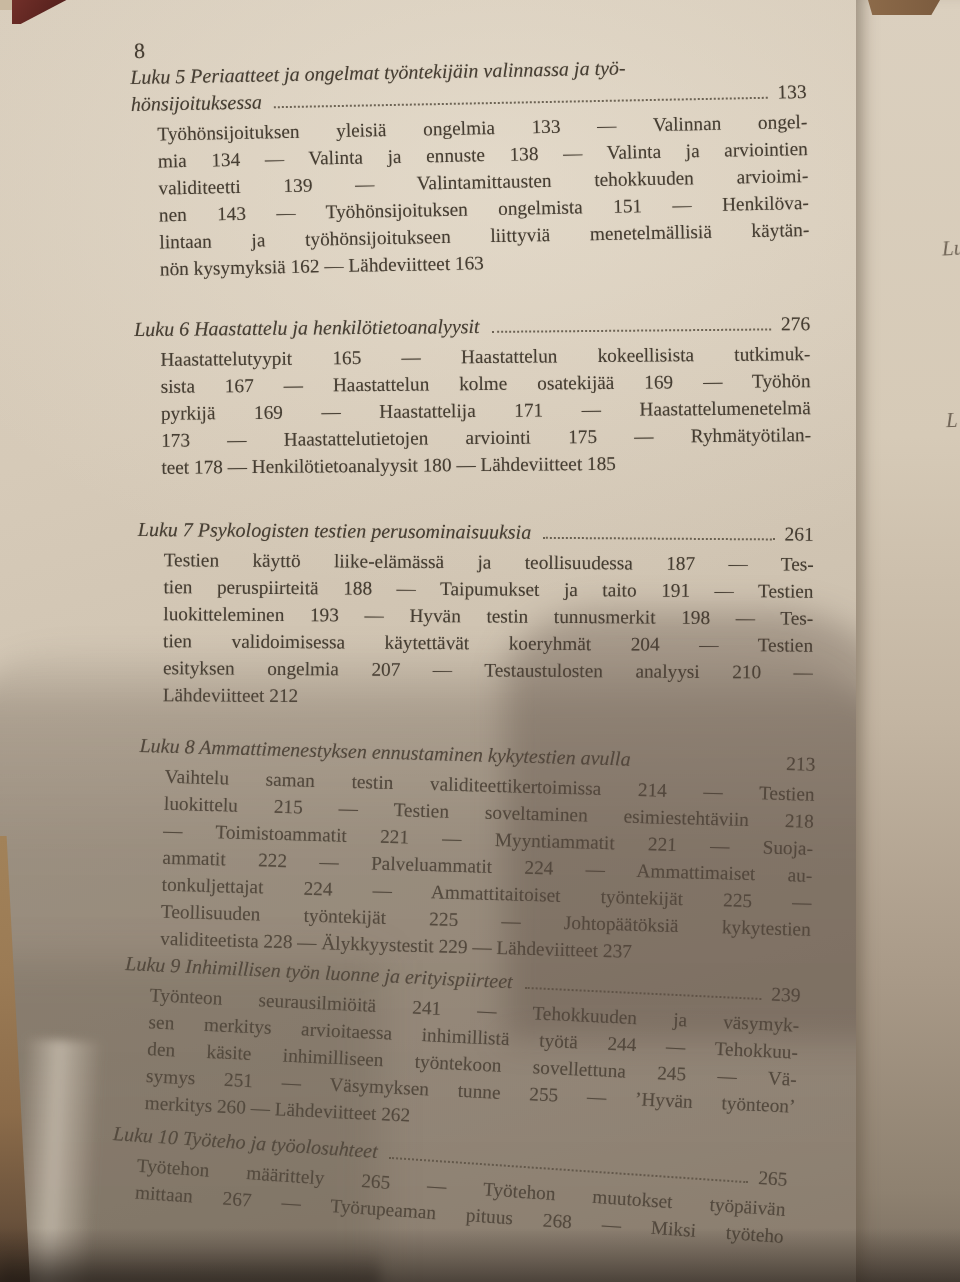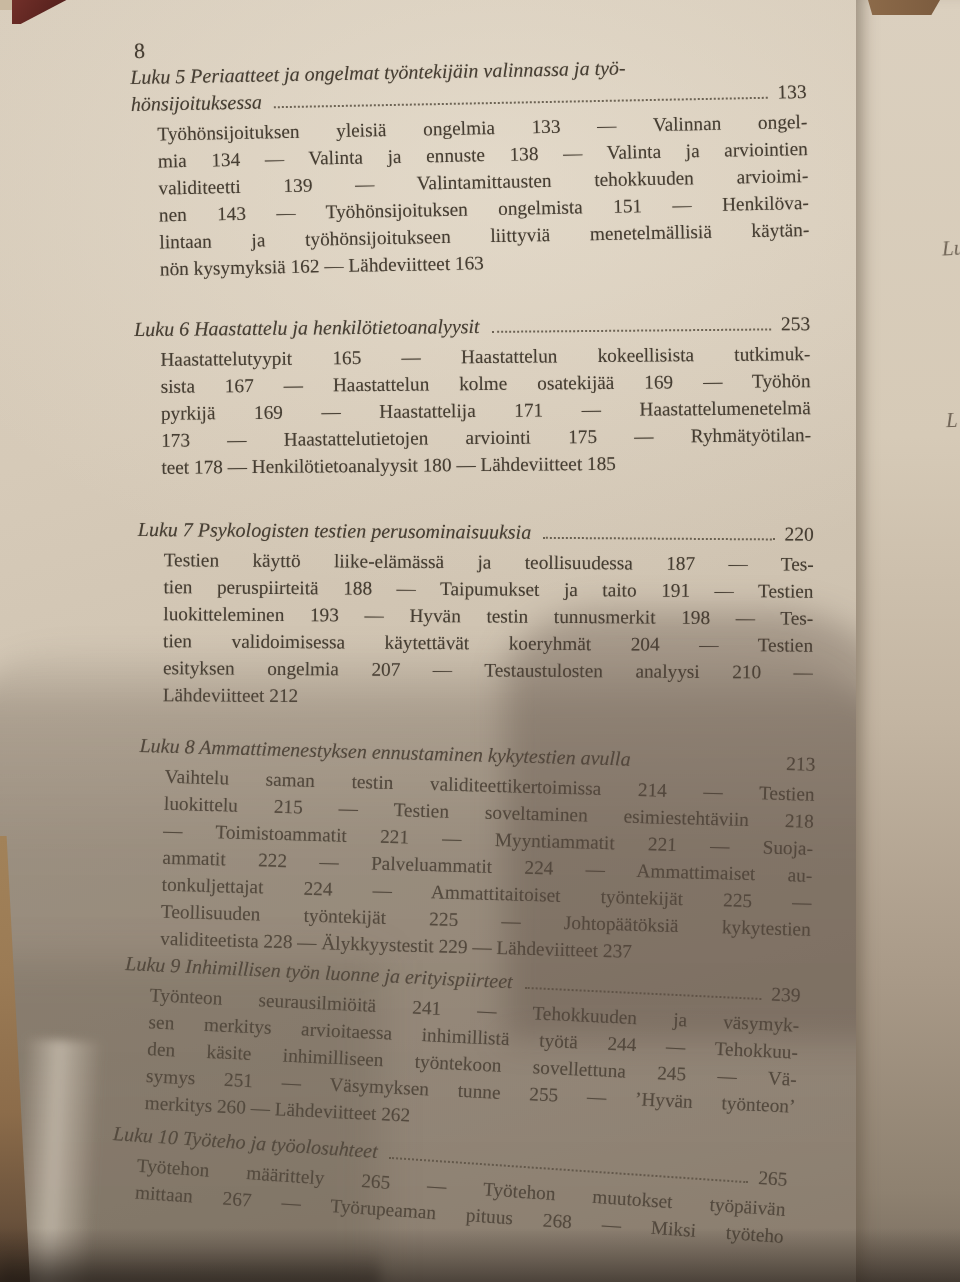--- a/index.html
+++ b/index.html
@@ -105,36 +105,36 @@
         <div class="b-line">nen 143 — Työhönsijoituksen ongelmista 151 — Henkilöva-</div>
         <div class="b-line">lintaan ja työhönsijoitukseen liittyviä menetelmällisiä käytän-</div>
         <div class="b-line last">nön kysymyksiä 162 — Lähdeviitteet 163</div>
       </div>
     </section>
 
     <section class="toc-section s6">
       <div class="h-row">
         <span class="h-title">Luku 6 Haastattelu ja henkilötietoanalyysit</span>
         <span class="leader"></span>
-        <span class="pnum">253</span>
+        <span class="pnum">276</span>
       </div>
       <div class="sec-body">
         <div class="b-line">Haastattelutyypit 165 — Haastattelun kokeellisista tutkimuk-</div>
         <div class="b-line">sista 167 — Haastattelun kolme osatekijää 169 — Työhön</div>
         <div class="b-line">pyrkijä 169 — Haastattelija 171 — Haastattelumenetelmä</div>
         <div class="b-line">173 — Haastattelutietojen arviointi 175 — Ryhmätyötilan-</div>
         <div class="b-line last">teet 178 — Henkilötietoanalyysit 180 — Lähdeviitteet 185</div>
       </div>
     </section>
 
     <section class="toc-section s7">
       <div class="h-row">
         <span class="h-title">Luku 7 Psykologisten testien perusominaisuuksia</span>
         <span class="leader"></span>
-        <span class="pnum">220</span>
+        <span class="pnum">261</span>
       </div>
       <div class="sec-body">
         <div class="b-line">Testien käyttö liike-elämässä ja teollisuudessa 187 — Tes-</div>
         <div class="b-line">tien peruspiirteitä 188 — Taipumukset ja taito 191 — Testien</div>
         <div class="b-line">luokitteleminen 193 — Hyvän testin tunnusmerkit 198 — Tes-</div>
         <div class="b-line">tien validoimisessa käytettävät koeryhmät 204 — Testien</div>
         <div class="b-line">esityksen ongelmia 207 — Testaustulosten analyysi 210 —</div>
         <div class="b-line last">Lähdeviitteet 212</div>
       </div>
     </section>

